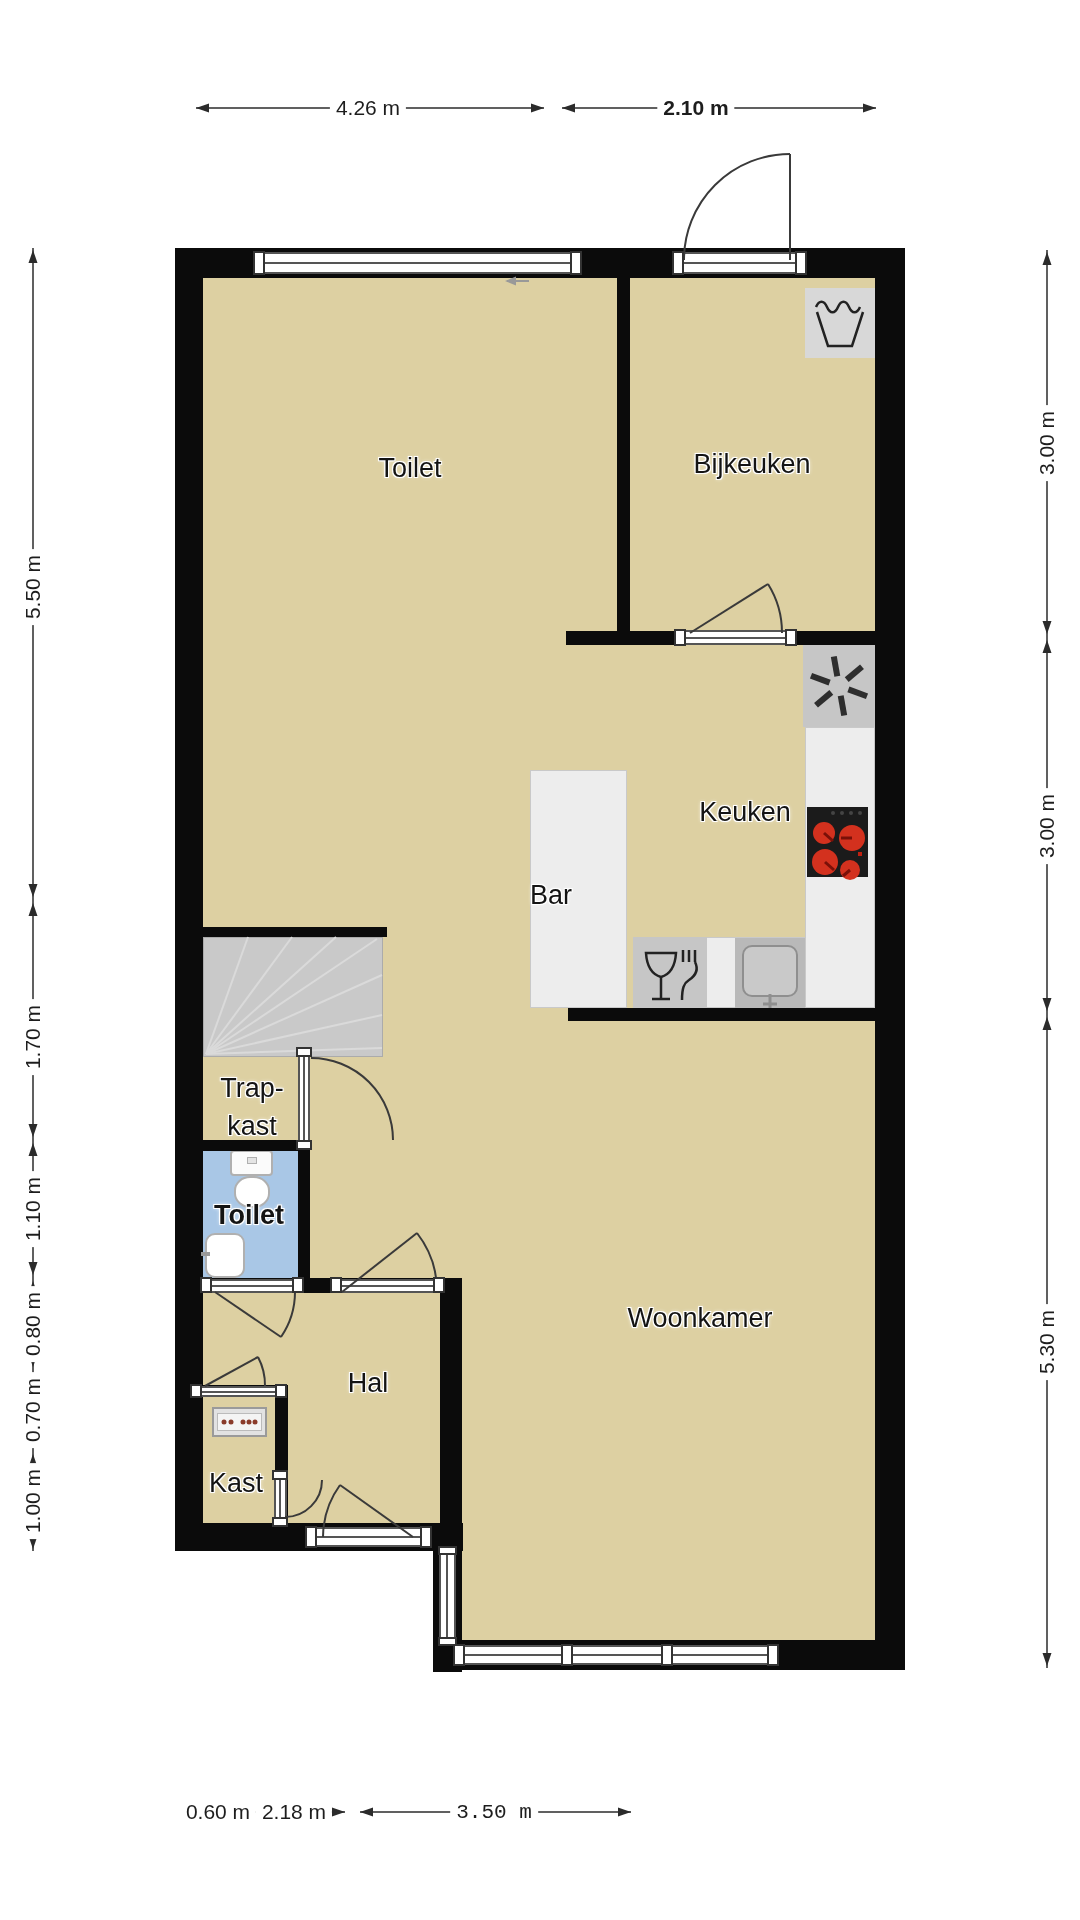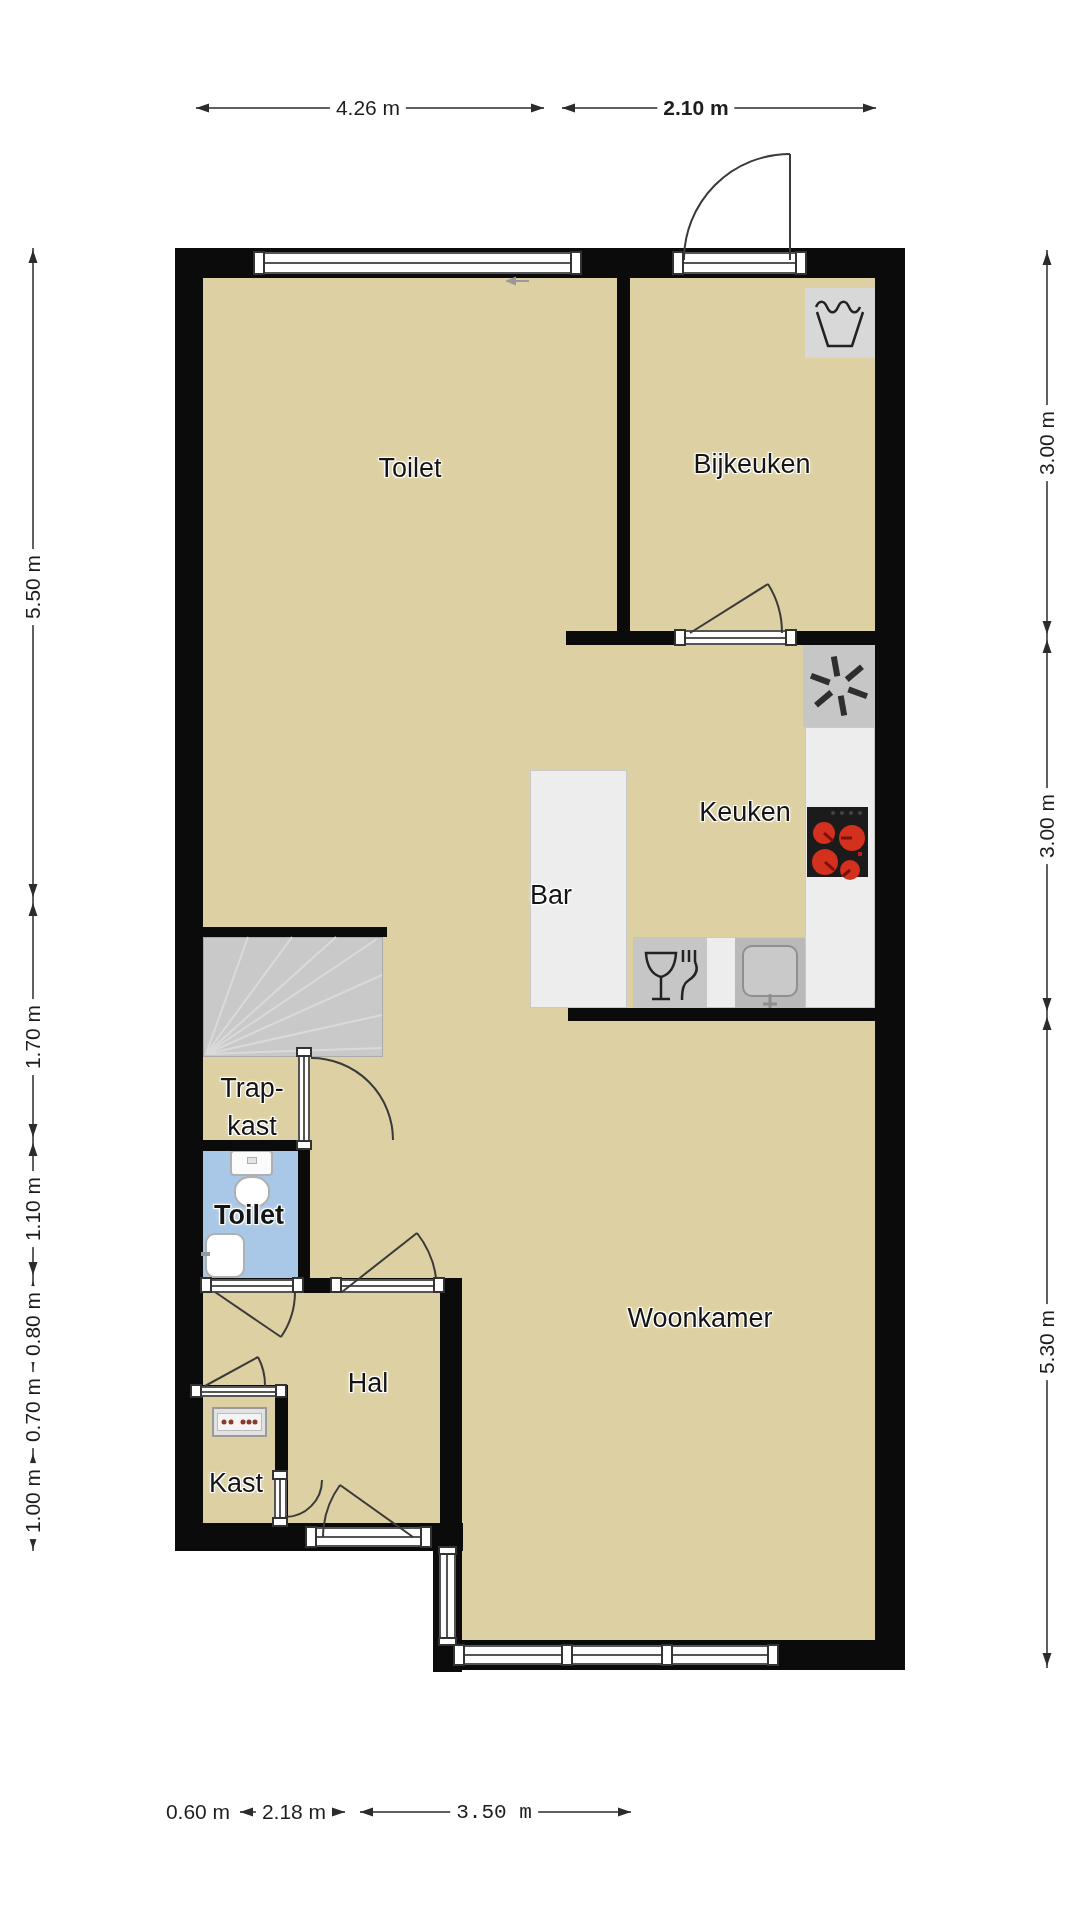--- a/index.html
+++ b/index.html
@@ -260,17 +260,17 @@
   <div class="dim rot" style="left:1047px;top:826px;">3.00 m</div>
   <div class="dim rot" style="left:1047px;top:1342px;">5.30 m</div>
 
   <div class="dim rot" style="left:33px;top:587px;">5.50 m</div>
   <div class="dim rot" style="left:33px;top:1037px;">1.70 m</div>
   <div class="dim rot" style="left:33px;top:1209px;">1.10 m</div>
   <div class="dim rot" style="left:33px;top:1324px;">0.80 m</div>
   <div class="dim rot" style="left:33px;top:1410px;">0.70 m</div>
   <div class="dim rot" style="left:33px;top:1501px;">1.00 m</div>
 
-  <div class="dim" style="left:198px;top:1812px;">0.60 m</div>
+  <div class="dim" style="left:218px;top:1812px;">0.60 m</div>
   <div class="dim" style="left:294px;top:1812px;">2.18 m</div>
   <div class="dim" style="left:494px;top:1812px;font-family:Liberation Mono, monospace;">3.50 m</div>
 
 </div>
 
 </body></html>

